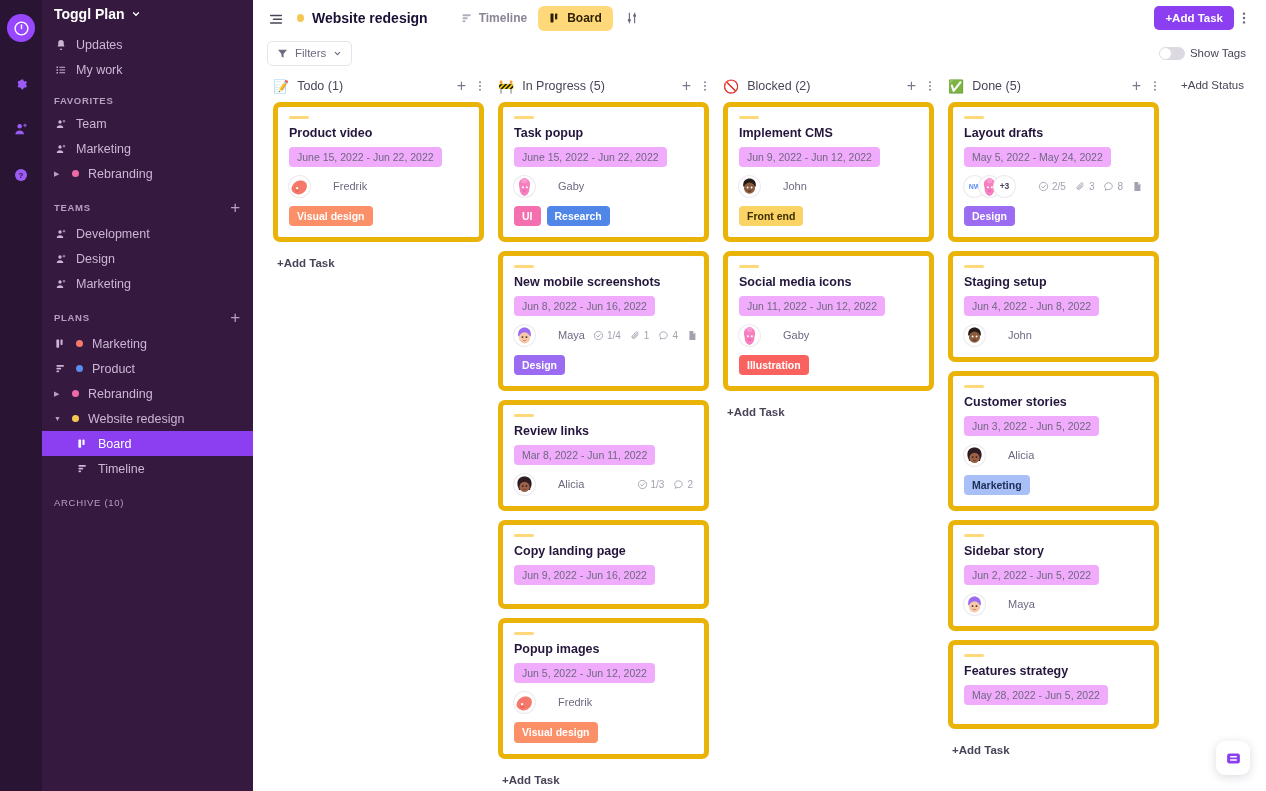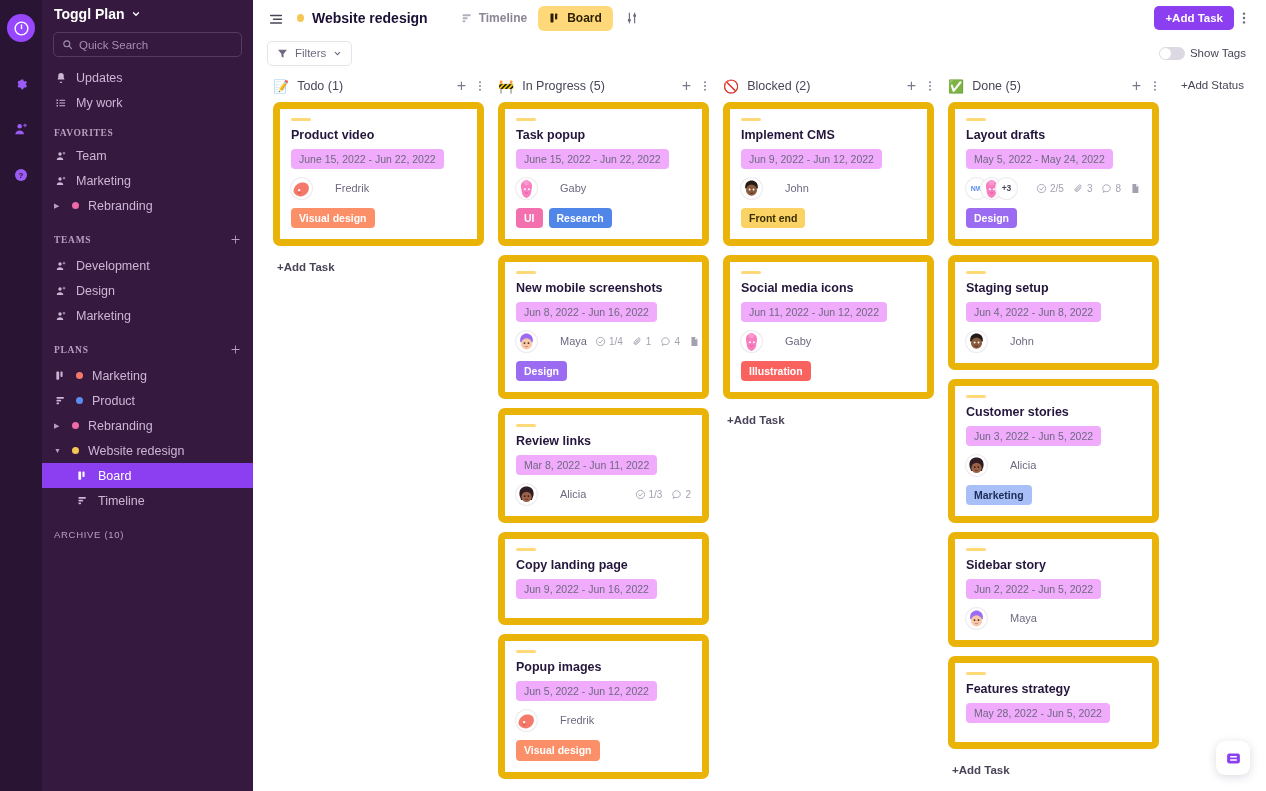--- a/index.html
+++ b/index.html
@@ -56,21 +56,21 @@
     color: #cbb6d4; font-size: 12.5px;
   }
   .nav-item.selected {
     background: #8b3ff0; color: #fff;
   }
   .nav-item .ico { width: 13px; display: flex; align-items: center; justify-content: center; flex: 0 0 13px; }
   .sec-head {
     display: flex; align-items: center; justify-content: space-between;
     padding: 13px 12px 5px 12px;
     font-size: 9.5px; font-weight: bold; letter-spacing: .7px;
-    color: #b6a0c0; text-transform: uppercase; font-family: Liberation Serif, serif;
+    color: #b6a0c0; text-transform: uppercase;
   }
   .sec-head .plus { font-size: 17px; color: #b6a0c0; cursor: pointer; line-height: 1; font-weight: normal;}
   .dot { width: 7px; height: 7px; border-radius: 50%; flex: 0 0 7px; }
   .caret { font-size: 7px; color: #b6a0c0; width: 9px; flex: 0 0 9px; }
   .archive {
     padding: 16px 12px 5px 12px;
     font-size: 9.5px; font-weight: normal; letter-spacing: .7px; color: #b6a0c0;
   }
 
   
@@ -127,21 +127,21 @@
     display: flex; align-items: center; height: 32px;
     gap: 8px; padding: 0 6px 0 6px;
   }
   .col-emoji { font-size: 13px; line-height: 1; }
   .col-name { font-size: 12.5px; color: #4a4458; flex: 1; }
   .col-plus { font-size: 16px; color: #7d768d; cursor: pointer; line-height: 1; }
   .col-kebab { color: #7d768d; cursor: pointer; display:flex; align-items:center;}
   .col-body { padding: 0 8px 0 6px; }
 
   .card {
-    background: #fff; border: 7px solid #eab308; border-radius: 7px;
+    background: #fff; border: 5px solid #eab308; border-radius: 7px;
     padding: 9px 11px 11px 11px; margin-bottom: 9px;
   }
   .card-bar { width: 20px; height: 3px; border-radius: 2px; background: #ffd979; margin-bottom: 7px; }
   .card-title { font-size: 12.5px; font-weight: bold; color: #24163c; margin-bottom: 7px; }
   .card-dates {
     display: inline-block; background: #f0abfc; border-radius: 4px;
     padding: 4px 8px; font-size: 10.5px; color: #6f6880; margin-bottom: 8px;
   }
   .card-row { display: flex; align-items: center; gap: 8px; min-height: 22px; }
   .assignee { display: flex; align-items: center; gap: 23px; }
@@ -213,27 +213,20 @@
   </div>
 
   <div class="sidebar">
     <div class="ws-head">
       <span>Toggl Plan</span>
       <svg width="10" height="10" viewBox="0 0 24 24" fill="none" stroke="#fff" stroke-width="3" stroke-linecap="round">
           <path d="M6 9l6 6 6-6"></path>
         </svg>
     </div>
 
-    <div class="search-box">
-      <svg width="11" height="11" viewBox="0 0 24 24" fill="none" stroke="#a590b0" stroke-width="2.4">
-          <circle cx="10.5" cy="10.5" r="6.5"></circle>
-          <path d="M15.5 15.5L21 21" stroke-linecap="round"></path>
-        </svg>
-      <span>Quick Search</span>
-    </div>
 
     <div class="nav-item">
       <span class="ico">
         <svg width="12" height="12" viewBox="0 0 24 24" fill="#cbb6d4">
             <path d="M12 2a5.5 5.5 0 00-5.5 5.5v4L5 15h14l-1.5-3.5v-4A5.5 5.5 0 0012 2zm0 20a2.5 2.5 0 002.5-2.5h-5A2.5 2.5 0 0012 22z"></path>
           </svg>
       </span>
       <span>Updates</span>
     </div>
     <div class="nav-item">

